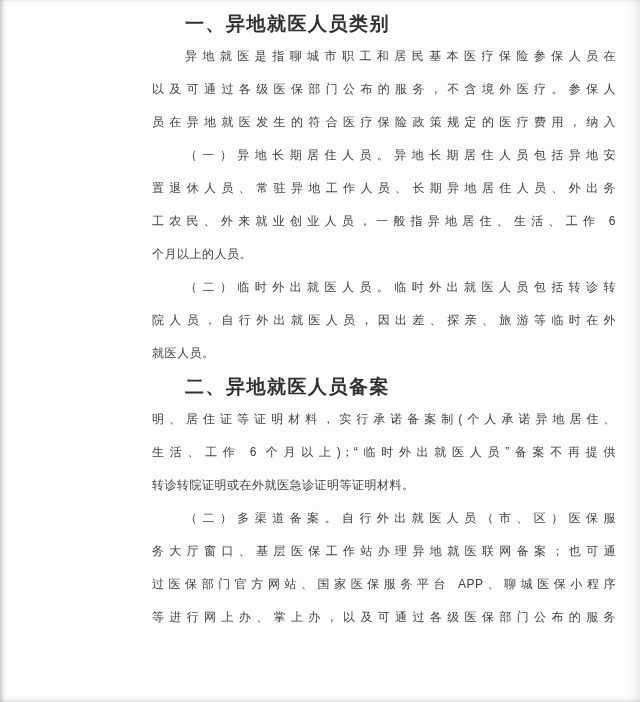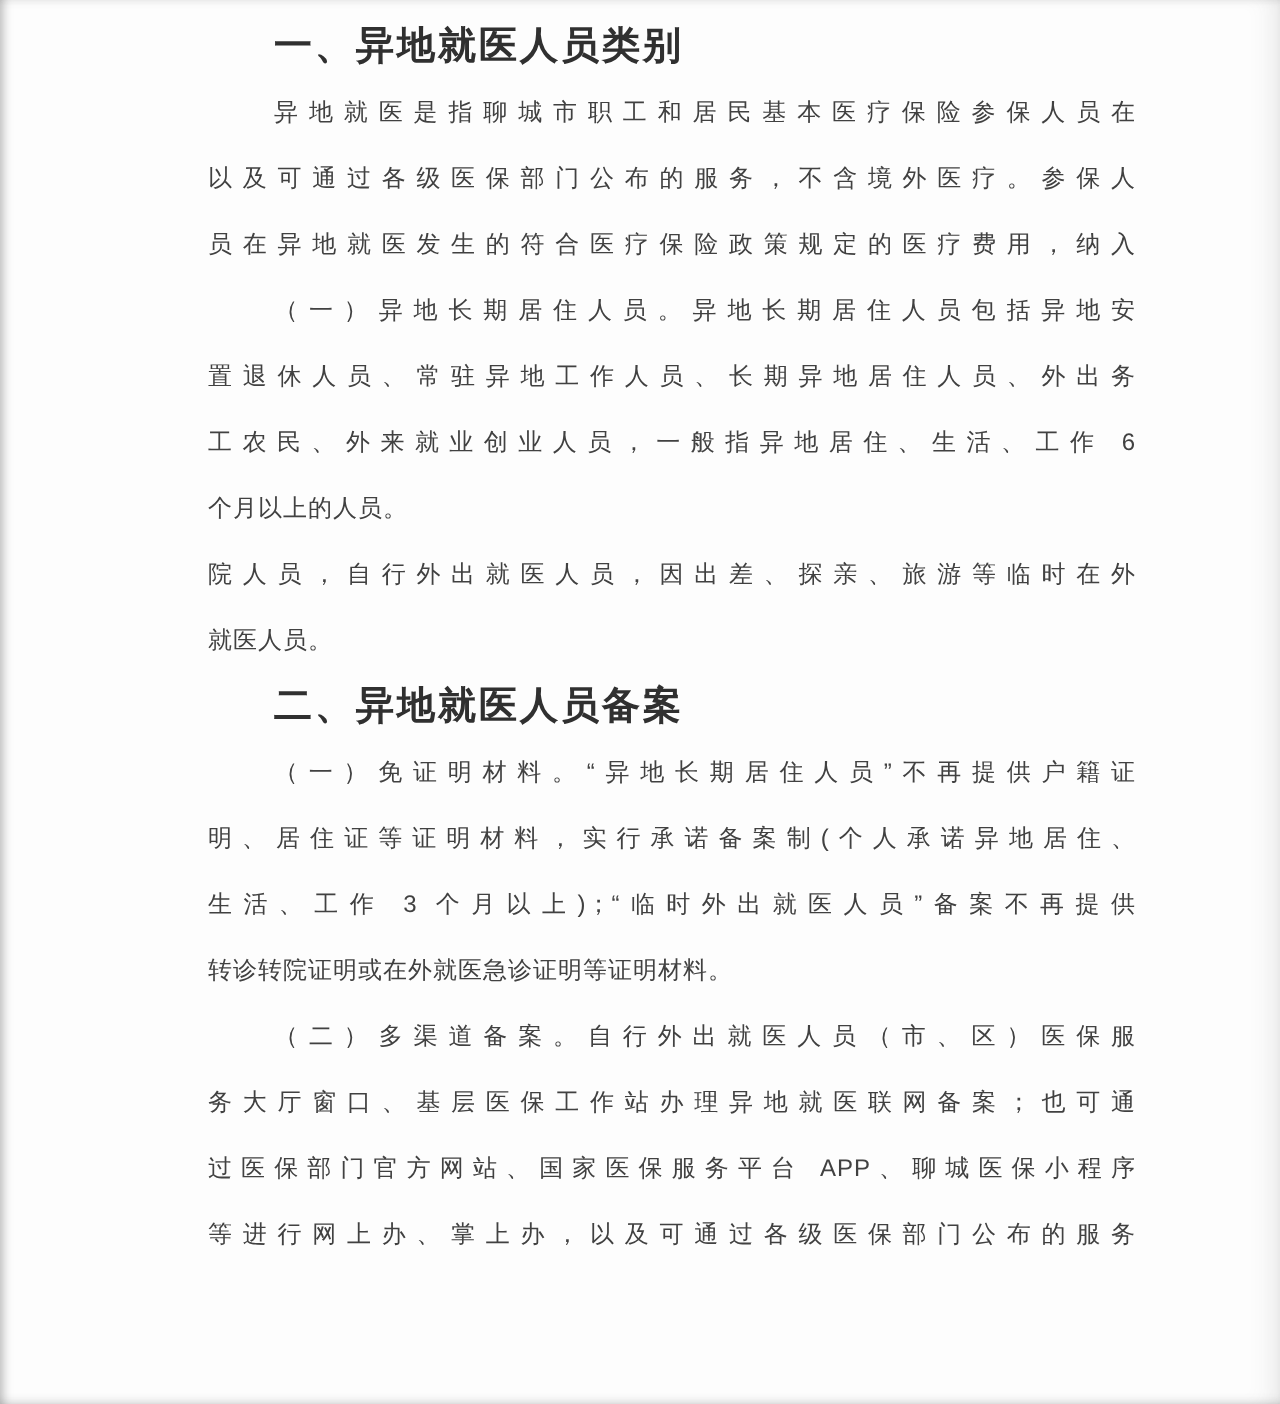--- a/index.html
+++ b/index.html
@@ -22,20 +22,21 @@
       inset 0 -4px 4px -3px rgba(90, 90, 90, 0.22),
       inset -10px 0 14px -9px rgba(90, 90, 90, 0.18),
       inset 0 3px 3px -2px rgba(120, 120, 120, 0.12);
   }
   .line {
     width: 464px;
     height: 33px;
     line-height: 33px;
     white-space: normal;
     overflow: hidden;
+    margin-left: 48px;
   }
   .line.body {
     font-family: Liberation Sans, sans-serif;
     font-size: 12px;
     color: #414141;
     letter-spacing: 0.5px;
   }
   .line.heading {
     font-family: "Liberation Sans", "DejaVu Sans", sans-serif;
     font-weight: 700;
@@ -64,25 +65,25 @@
   <section>
 
   <div class="line heading left">一、异地就医人员类别</div>
       <div class="line body justify indent">异地就医是指聊城市职工和居民基本医疗保险参保人员在</div>
       <div class="line body justify">以及可通过各级医保部门公布的服务，不含境外医疗。参保人</div>
       <div class="line body justify">员在异地就医发生的符合医疗保险政策规定的医疗费用，纳入</div>
       <div class="line body justify indent">（一）异地长期居住人员。异地长期居住人员包括异地安</div>
       <div class="line body justify">置退休人员、常驻异地工作人员、长期异地居住人员、外出务</div>
       <div class="line body justify">工农民、外来就业创业人员，一般指异地居住、生活、工作 6</div>
       <div class="line body left">个月以上的人员。</div>
+      <div class="line body justify indent">（二）临时外出就医人员。临时外出就医人员包括转诊转</div>
       <div class="line body justify">院人员，自行外出就医人员，因出差、探亲、旅游等临时在外</div>
       <div class="line body left">就医人员。</div>
       <div class="line heading left">二、异地就医人员备案</div>
-      <div class="line body justify indent">（一）免证明材料。“异地长期居住人员”不再提供户籍证</div>
       <div class="line body justify">明、居住证等证明材料，实行承诺备案制(个人承诺异地居住、</div>
-      <div class="line body justify">生活、工作 3 个月以上)；“临时外出就医人员”备案不再提供</div>
+      <div class="line body justify">生活、工作 6 个月以上)；“临时外出就医人员”备案不再提供</div>
       <div class="line body left">转诊转院证明或在外就医急诊证明等证明材料。</div>
       <div class="line body justify indent">（二）多渠道备案。自行外出就医人员（市、区）医保服</div>
       <div class="line body justify">务大厅窗口、基层医保工作站办理异地就医联网备案；也可通</div>
       <div class="line body justify">过医保部门官方网站、国家医保服务平台 APP、聊城医保小程序</div>
       <div class="line body justify">等进行网上办、掌上办，以及可通过各级医保部门公布的服务</div>
     </section>
 </main>
 
 </body></html>

